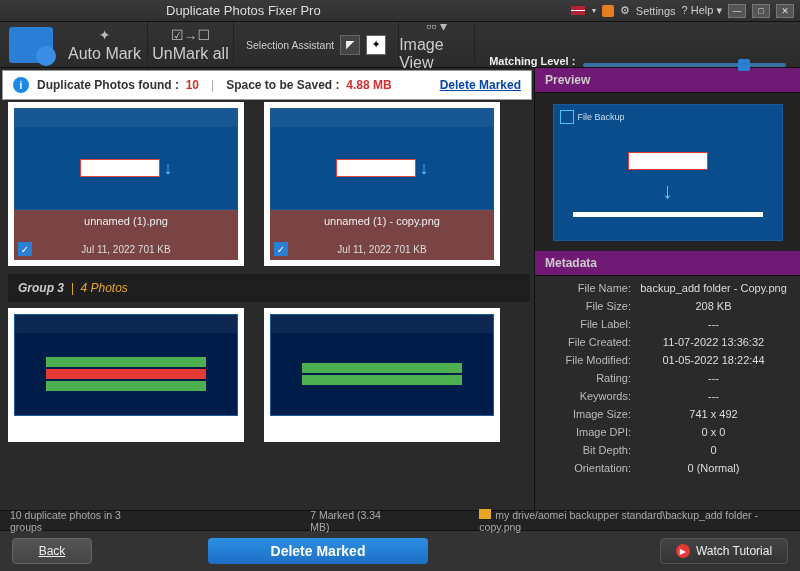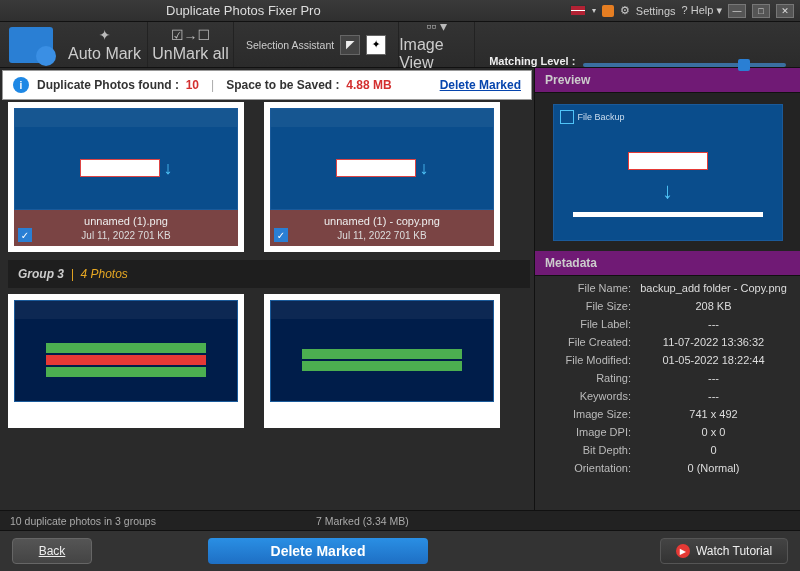--- a/index.html
+++ b/index.html
@@ -47,21 +47,21 @@
 .ti-top { height: 18px; background: rgba(255,255,255,0.05); }
 .ti-body { flex:1; display:flex; align-items:center; justify-content:center; }
 .ti-btns { width: 80px; height: 18px; background: #fff; border:1px solid #d44; }
 .ti-arrow { color:#4fc3f7; font-size:18px; margin-left:4px; }
 .aomei .bars { width: 160px; display:flex; flex-direction:column; gap:2px; }
 .aomei .bar { height: 10px; }
 .aomei .bar.g { background: #4caf50; }
 .aomei .bar.r { background: #e53935; }
 .thumb-caption { background: #7a4444; color: #eee; text-align: center; padding: 5px 0; position: relative; }
 .thumb-caption .name { font-size: 11px; }
-.thumb-caption .meta { font-size: 10px; margin-top: 3px; color: #ddd; }
+.thumb-caption .meta { font-size: 10px; margin-top: 17px; color: #ddd; }
 .chk { position: absolute; left: 4px; bottom: 4px; width: 14px; height: 14px; background: #2a7fd4; color: #fff; font-size: 10px; display: flex; align-items: center; justify-content: center; }
 
 .group-hdr { background: #1e1e1e; color: #ccc; padding: 7px 10px; font-size: 12px; margin: 8px 0 6px 0; font-style: italic; }
 .group-hdr .cnt { color: #e6a723; }
 
 .right-pane { width: 266px; background: #232323; display: flex; flex-direction: column; border-left: 1px solid #111; }
 .pane-hdr { background: #701a75; padding: 5px 10px; font-size: 12px; font-weight: 600; border-bottom: 1px solid #111; }
 .preview-box { height: 158px; padding: 6px; display: flex; align-items: center; justify-content: center; }
 .preview-img { width: 230px; height: 137px; background: #0a4d8c; border: 1px solid #1a5a9a; display:flex; flex-direction:column; }
 .preview-img .p-top { height:24px; display:flex; align-items:center; padding:0 6px; gap:4px; }
@@ -278,20 +278,21 @@
           <div class="k">Orientation:</div>
           <div class="v">0 (Normal)</div>
         </div>
     </div>
   </div>
 </div>
 
 <div class="status">
   <span>10 duplicate photos in 3 groups</span>
   <span style="margin-left:140px">7 Marked (3.34 MB)</span>
+  <span style="margin-left:60px"><span class="folder-ico"></span><span>my drive/aomei backupper standard\backup_add folder - copy.png</span></span>
 </div>
 
 <div class="footer">
   <div class="btn btn-back">Back</div>
   <div class="btn btn-primary">Delete Marked</div>
   <div class="btn btn-watch">
     <span class="play-ico">▶</span>
     <span>Watch Tutorial</span>
   </div>
 </div>

